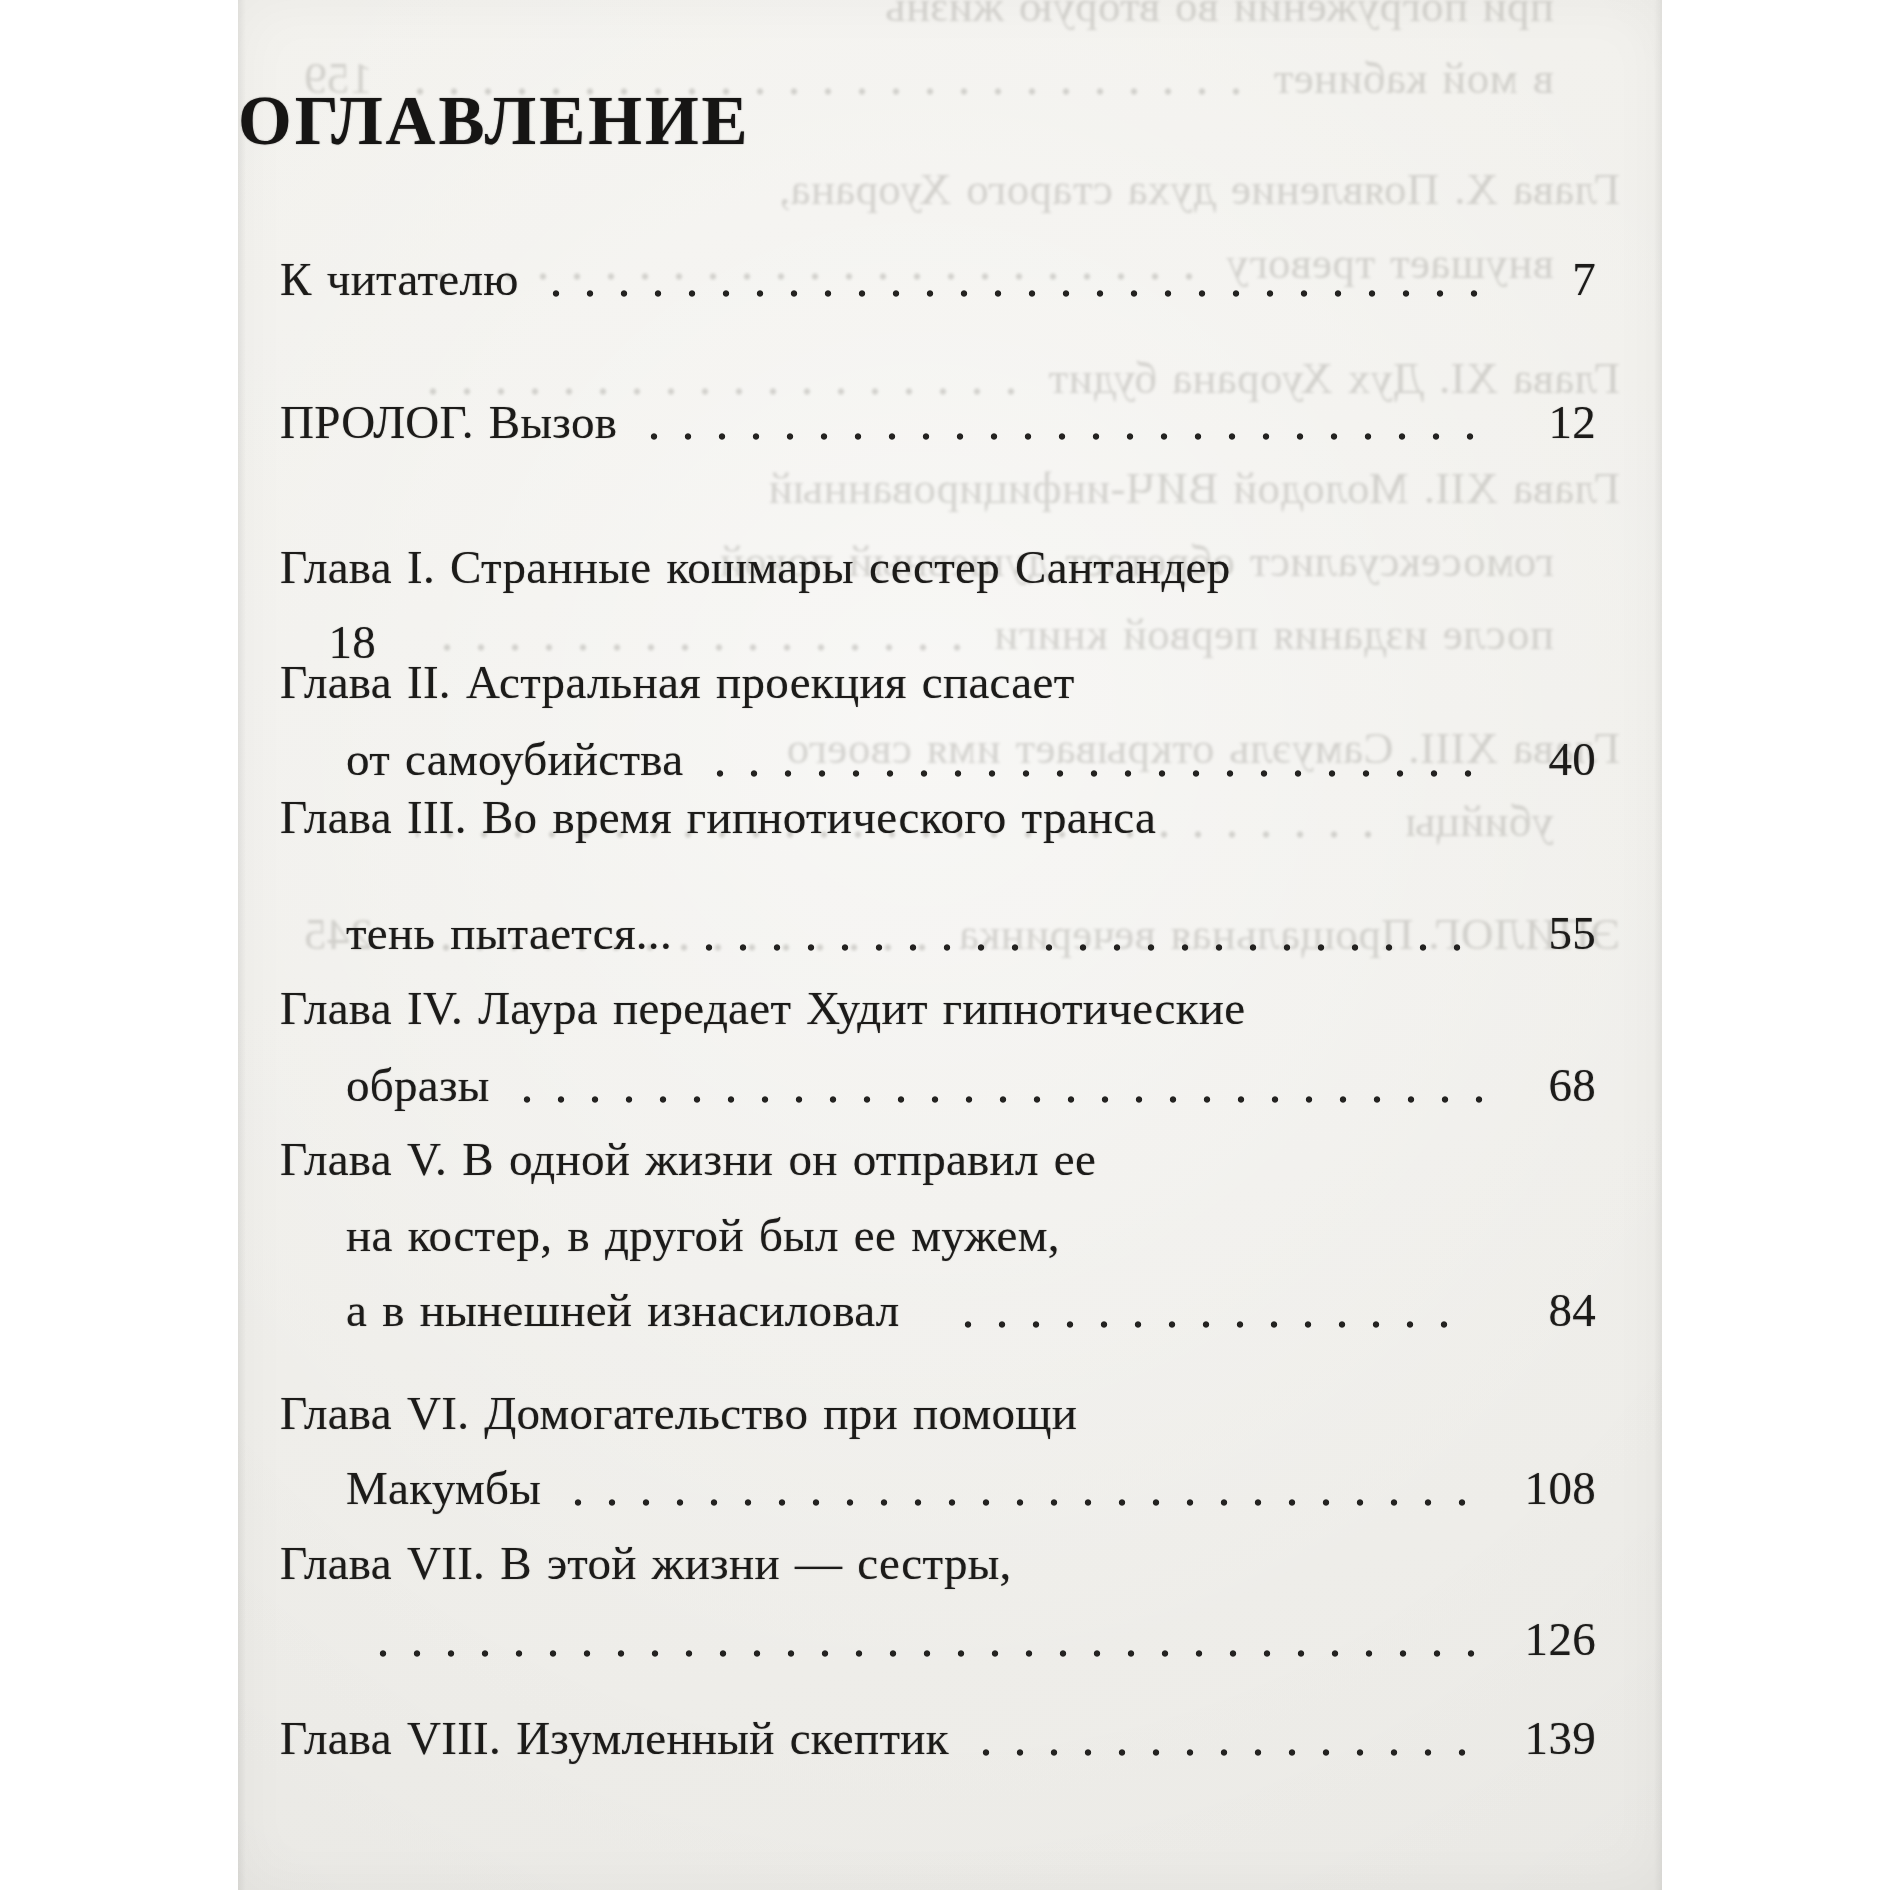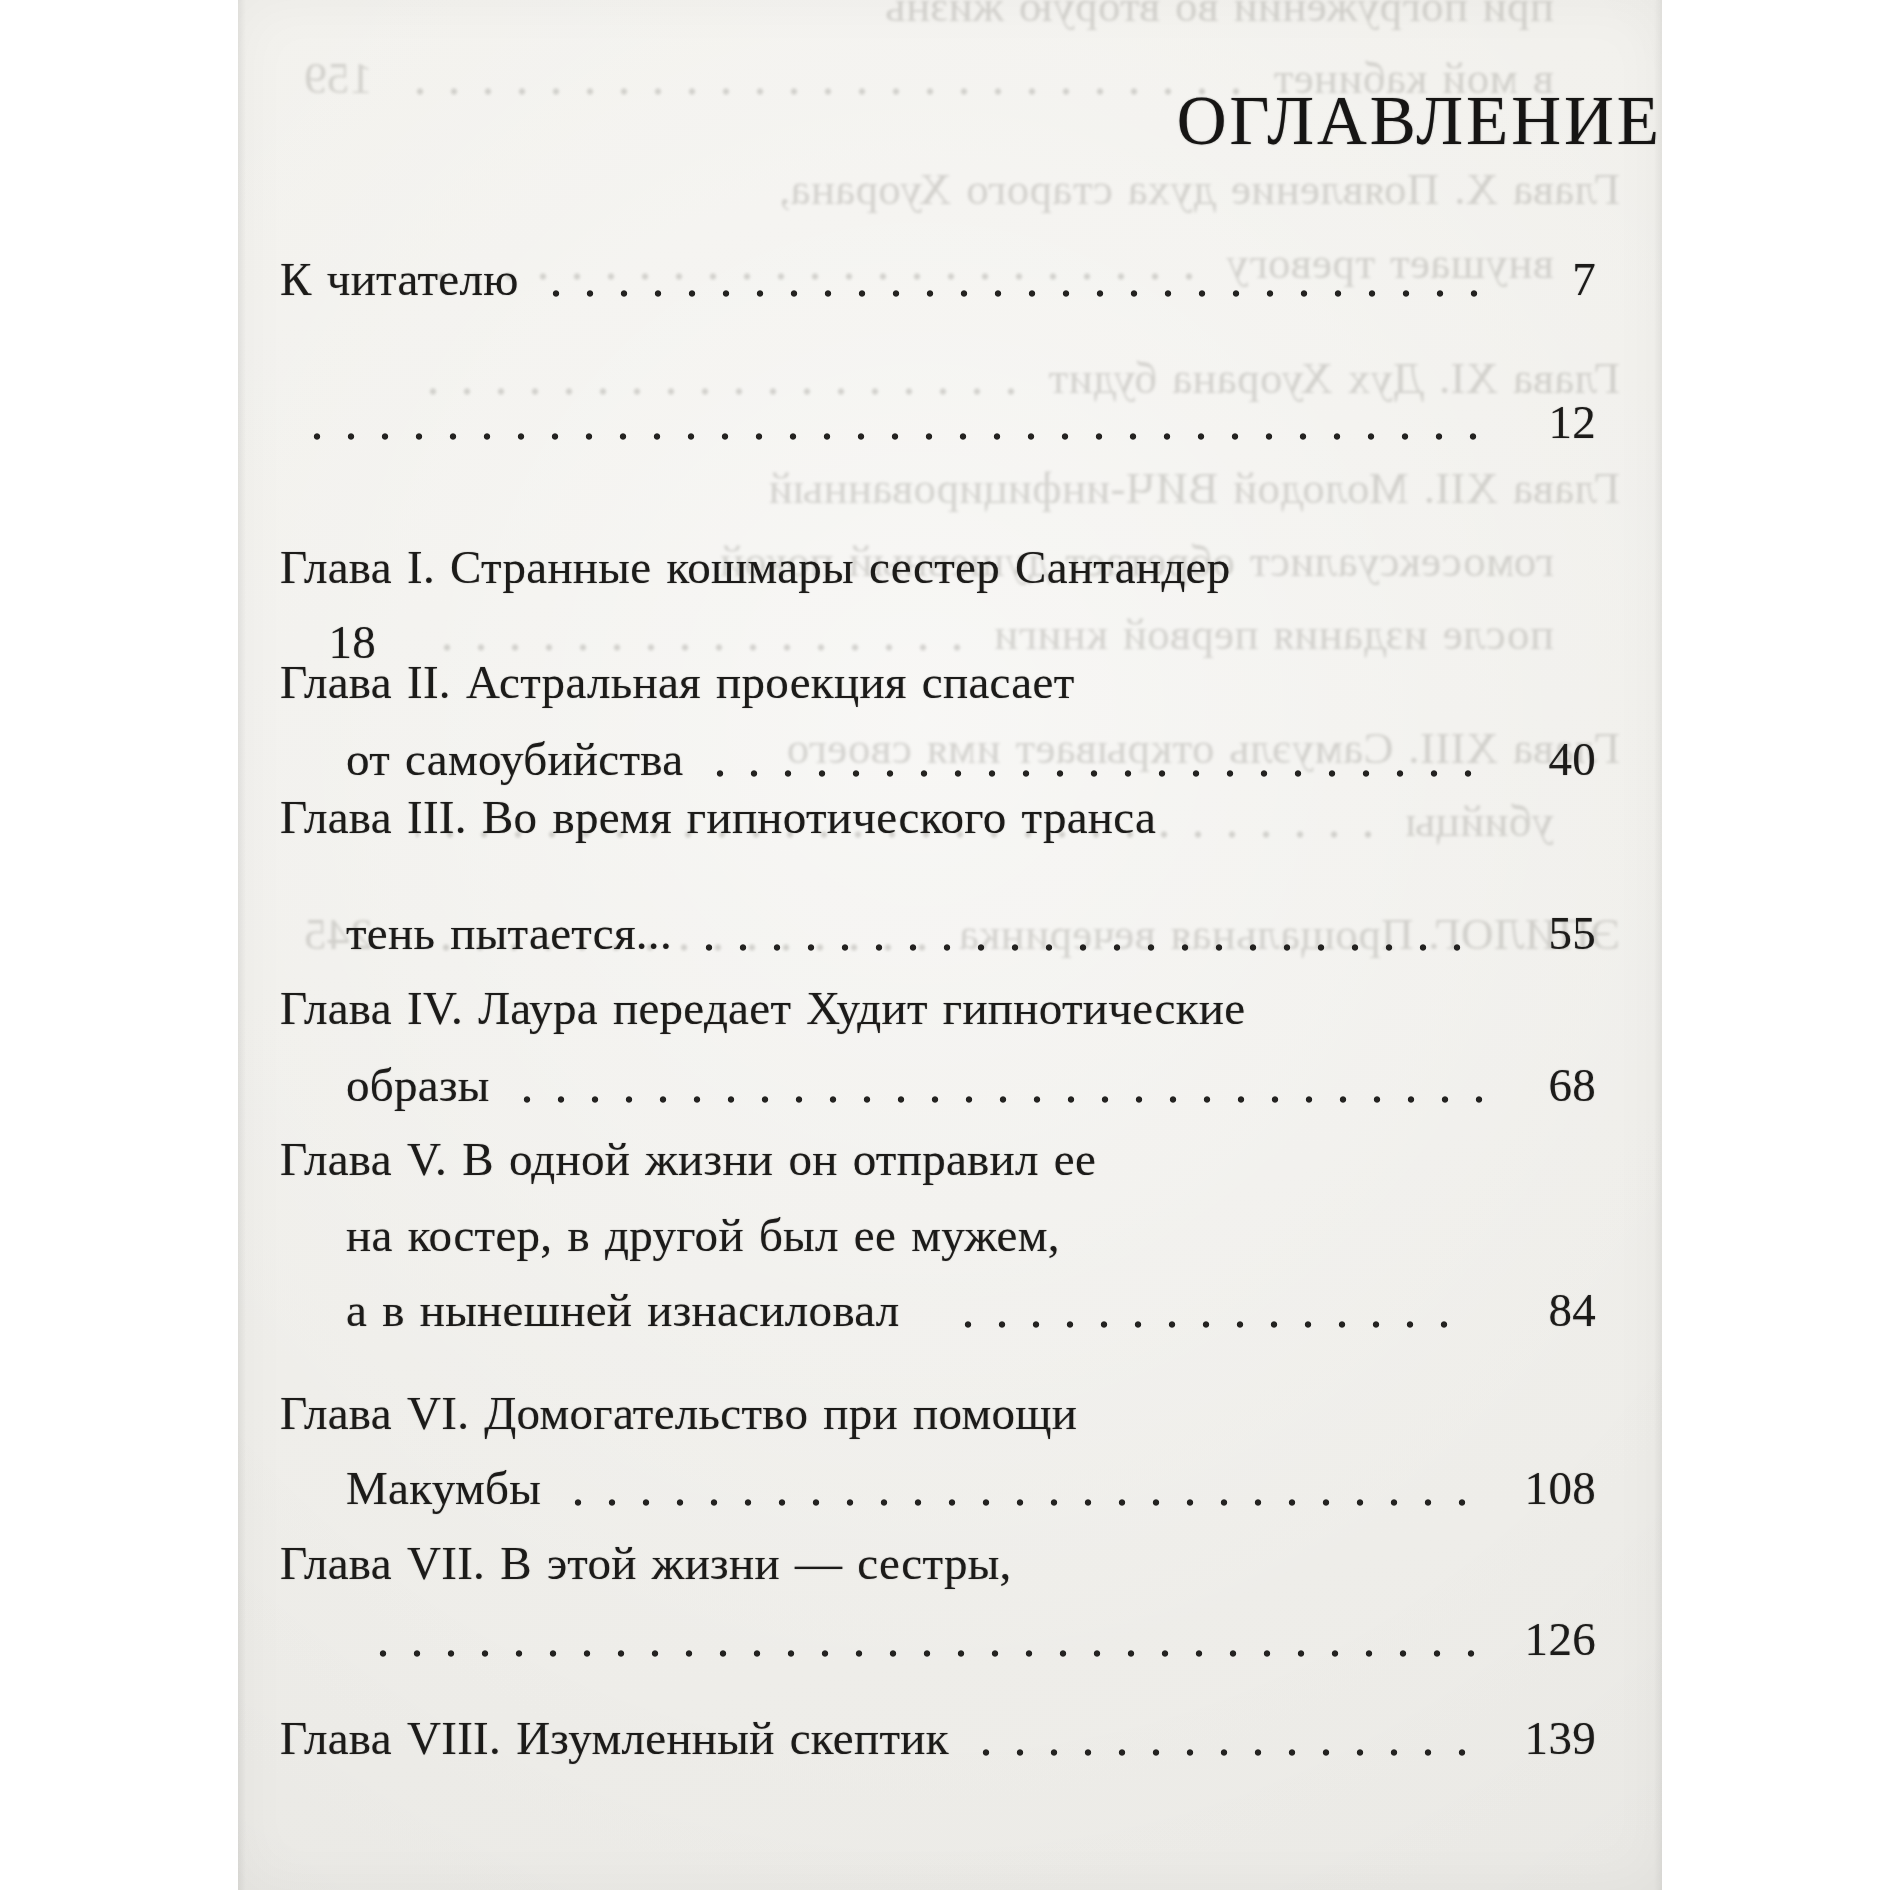--- a/index.html
+++ b/index.html
@@ -8,22 +8,22 @@
   .page{position:absolute;left:238px;top:0;width:1424px;height:1890px;
         background:linear-gradient(168deg,#f3f2ee 0%,#f0efeb 45%,#edecE8 100%);
         box-shadow:inset 0 0 60px rgba(0,0,0,.04);}
   .page::before{content:"";position:absolute;inset:0;pointer-events:none;
         background:radial-gradient(115% 95% at 48% 38%, rgba(255,255,255,.5) 0%, rgba(255,255,255,0) 55%, rgba(0,0,0,.035) 100%);}
   .page::after{content:"";position:absolute;top:0;bottom:0;left:0;width:8px;pointer-events:none;
         background:linear-gradient(90deg,rgba(0,0,0,.06),rgba(0,0,0,0));}
   .edge-r{position:absolute;top:0;bottom:0;right:0;width:8px;pointer-events:none;
         background:linear-gradient(270deg,rgba(0,0,0,.05),rgba(0,0,0,0));}
 
-  .title{position:absolute;top:82px;left:0;right:0;text-align:right;
-         font-size:69px;font-weight:400;letter-spacing:3px;color:#161514;
+  .title{position:absolute;top:82px;left:0;right:0;text-align:left;
+         font-size:69px;font-weight:700;letter-spacing:3px;color:#161514;
          text-shadow:0 0 1.4px rgba(20,20,20,.55);}
 
   .toc-line{position:absolute;left:42px;right:66px;display:flex;align-items:baseline;
             font-size:47px;line-height:1.18;color:#1c1b19;letter-spacing:.3px;word-spacing:3px;
             text-shadow:0 0 1.2px rgba(25,25,25,.45);white-space:nowrap;}
   .toc-line.indent{left:108px;}
   .dots{flex:1 1 auto;height:13px;align-self:flex-end;margin:0 16px 7px 20px;
         background-image:radial-gradient(circle,rgba(25,24,22,.95) 2.7px,rgba(0,0,0,0) 3.6px);
         background-size:34px 13px;background-repeat:repeat-x;background-position:left center;}
   .pg{flex:0 0 auto;min-width:96px;text-align:right;}
@@ -91,20 +91,21 @@
 
     <div class="title">ОГЛАВЛЕНИЕ</div>
 
     <div id="toc-list">
         <div class="toc-line" style="top: 252px;">
           <span>К читателю</span>
           <span class="dots"></span>
           <span class="pg">7</span>
         </div>
         <div class="toc-line" style="top: 395px;">
+          <span>ПРОЛОГ. Вызов</span>
           <span class="dots"></span>
           <span class="pg">12</span>
         </div>
         <div class="toc-line" style="top: 540px; flex-direction: column;">
           <span>Глава I. Странные кошмары сестер Сантандер</span>
           <span class="dots"></span>
           <span class="pg">18</span>
         </div>
         <div class="toc-line" style="top: 655px;">
           <span>Глава II. Астральная проекция спасает</span>

